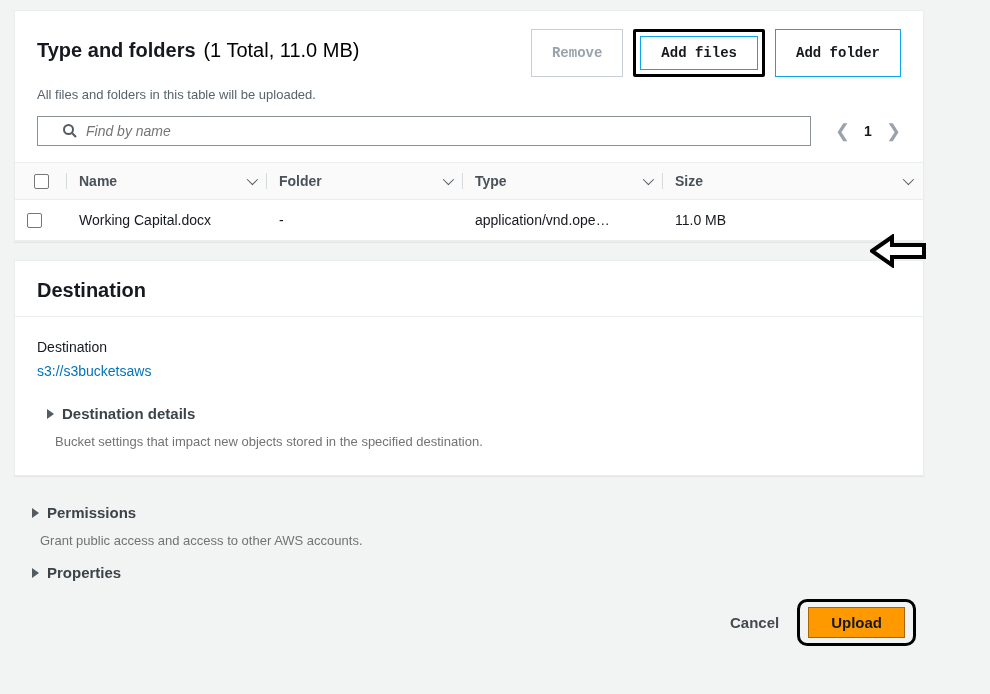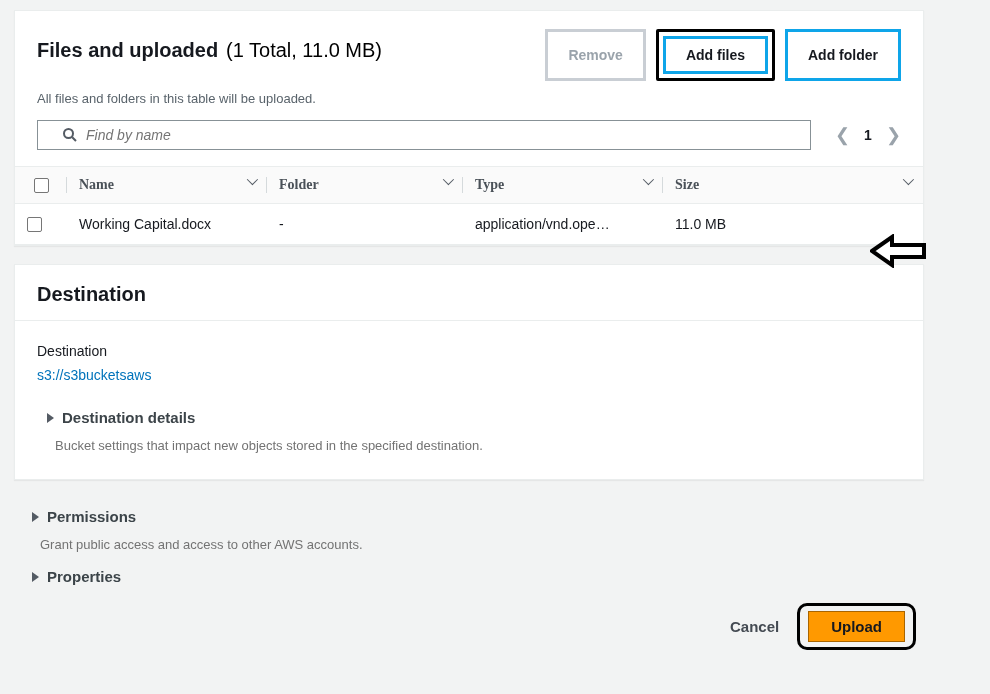--- a/index.html
+++ b/index.html
@@ -33,27 +33,28 @@
   }
   .files-summary {
     font-size: 20px;
     font-weight: 400;
     color: #000000;
     margin-left: 4px;
   }
   .files-header-buttons { display: flex; gap: 10px; }
   .btn {
     background: #ffffff;
-    border: 3px solid #0ea5e9;
+    border: 1px solid #0ea5e9;
     color: #16191f;
     font-weight: 700;
     font-size: 14px;
     padding: 6px 20px;
     cursor: pointer;
     line-height: 20px;
+    font-family: Liberation Mono, monospace;
   }
   .btn:disabled { color: #9aa3ab; border-color: #c9ced4; cursor: default; }
   .highlight-box {
     border: 3px solid #000;
     border-radius: 2px;
     padding: 4px;
     display: inline-flex;
   }
 
   .files-desc {
@@ -103,21 +104,21 @@
     background: #fafafa;
   }
   .tbl tbody td {
     padding: 12px 12px;
     border-bottom: 1px solid #eaeded;
     font-size: 14px;
     white-space: nowrap;
     overflow: hidden;
     text-overflow: ellipsis;
   }
-  .th-inner { display: flex; align-items: flex-start; justify-content: space-between; gap: 8px; font-family: Liberation Serif, serif; }
+  .th-inner { display: flex; align-items: center; justify-content: space-between; gap: 8px; }
   .th-divider { position: relative; }
   .th-divider::after {
     content: "";
     position: absolute;
     right: 0; top: 10px; bottom: 10px;
     width: 1px; background: #d5dadc;
   }
   .sort-caret {
     width: 0; height: 0;
     border-left: 5px solid transparent;
@@ -207,21 +208,21 @@
 </style>
 </head>
 <body>
 
 <div class="container rel">
 
   <div class="panel">
 
     <div class="files-header">
       <div class="files-title-wrap">
-        <span class="files-title">Files and uploaded</span>
+        <span class="files-title">Type and folders</span>
         <span class="files-summary">(1 Total, 11.0 MB)</span>
       </div>
       <div class="files-header-buttons">
         <button class="btn" disabled="">Remove</button>
         <span class="highlight-box">
           <button class="btn">Add files</button>
         </span>
         <button class="btn">Add folder</button>
       </div>
     </div>

